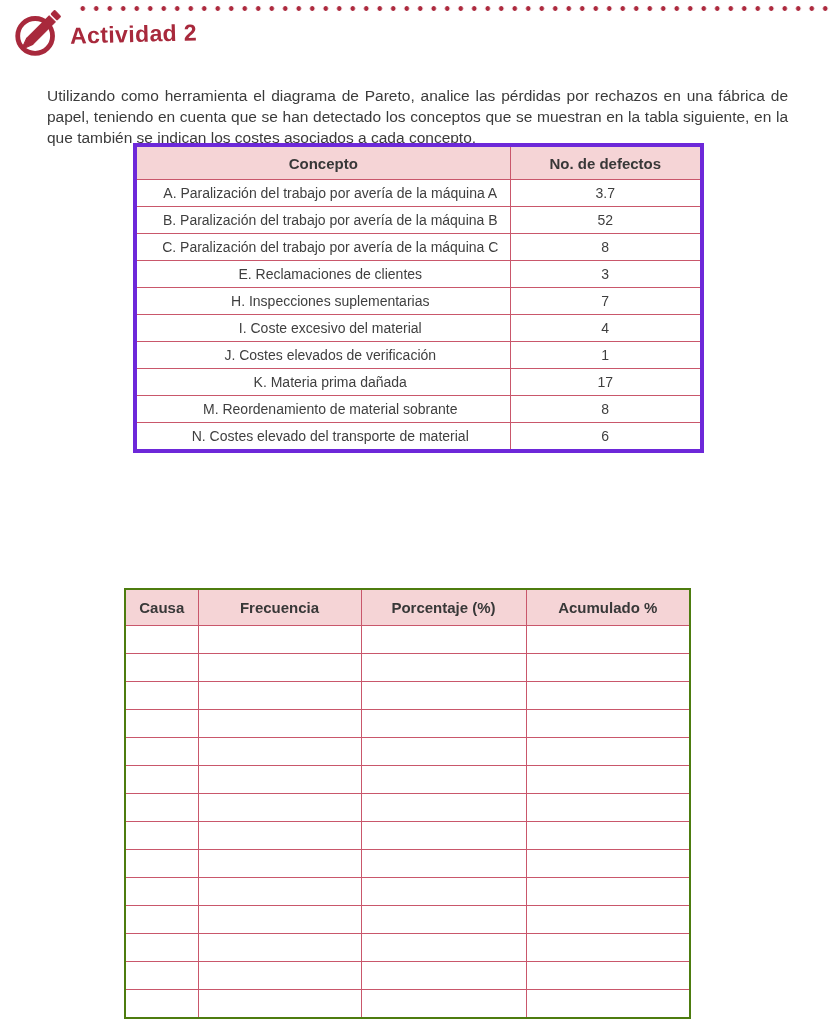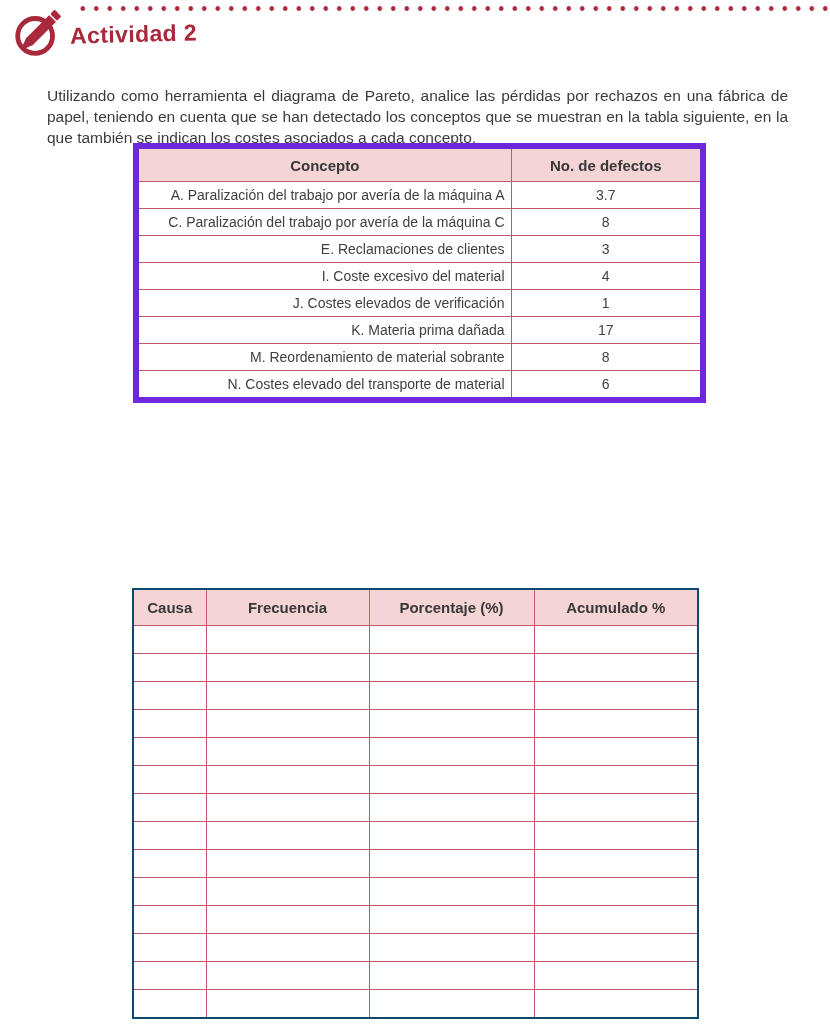--- a/index.html
+++ b/index.html
@@ -43,45 +43,45 @@
     font-size: 15.5px;
     line-height: 21px;
     text-align: justify;
     color: #3b3b3b;
   }
   table { border-collapse: collapse; table-layout: fixed; }
   .concept-table {
     position: absolute;
     left: 133px; top: 143px;
     width: 567px;
-    border: 6px solid #6d28d9;
+    border: 4px solid #6d28d9;
   }
   .pareto-table {
     position: absolute;
-    left: 132px; top: 588px;
+    left: 124px; top: 588px;
     width: 565px;
-    border: 2px solid #0c4a6e;
+    border: 2px solid #4d7c0f;
   }
   th, td { border: 1px solid #c9576b; }
   th {
     background: #f5d4d6;
     color: #383838;
     font-size: 15px;
     font-weight: bold;
     text-align: center;
   }
   .concept-table th { height: 30px; }
   .pareto-table th { height: 33px; }
   .concept-table td {
     height: 26px;
     font-size: 14px;
     color: #3f3f3f;
     background: #ffffff;
   }
-  .concept-table td.c-label { padding: 0 6px 0 20px; text-align: right; }
+  .concept-table td.c-label { padding: 0 6px 0 20px; text-align: center; }
   .concept-table td.c-val { text-align: center; padding: 0; }
   .pareto-table td { height: 25px; background: #ffffff; }
 </style>
 </head>
 <body>
 
 <div class="page">
 
   <div class="dots"></div>
 
@@ -110,26 +110,34 @@
         <th>Concepto</th>
         <th>No. de defectos</th>
       </tr>
     </thead>
     <tbody>
         <tr>
           <td class="c-label">A. Paralización del trabajo por avería de la máquina A</td>
           <td class="c-val">3.7</td>
         </tr>
         <tr>
+          <td class="c-label">B. Paralización del trabajo por avería de la máquina B</td>
+          <td class="c-val">52</td>
+        </tr>
+        <tr>
           <td class="c-label">C. Paralización del trabajo por avería de la máquina C</td>
           <td class="c-val">8</td>
         </tr>
         <tr>
           <td class="c-label">E. Reclamaciones de clientes</td>
           <td class="c-val">3</td>
+        </tr>
+        <tr>
+          <td class="c-label">H. Inspecciones suplementarias</td>
+          <td class="c-val">7</td>
         </tr>
         <tr>
           <td class="c-label">I. Coste excesivo del material</td>
           <td class="c-val">4</td>
         </tr>
         <tr>
           <td class="c-label">J. Costes elevados de verificación</td>
           <td class="c-val">1</td>
         </tr>
         <tr>

